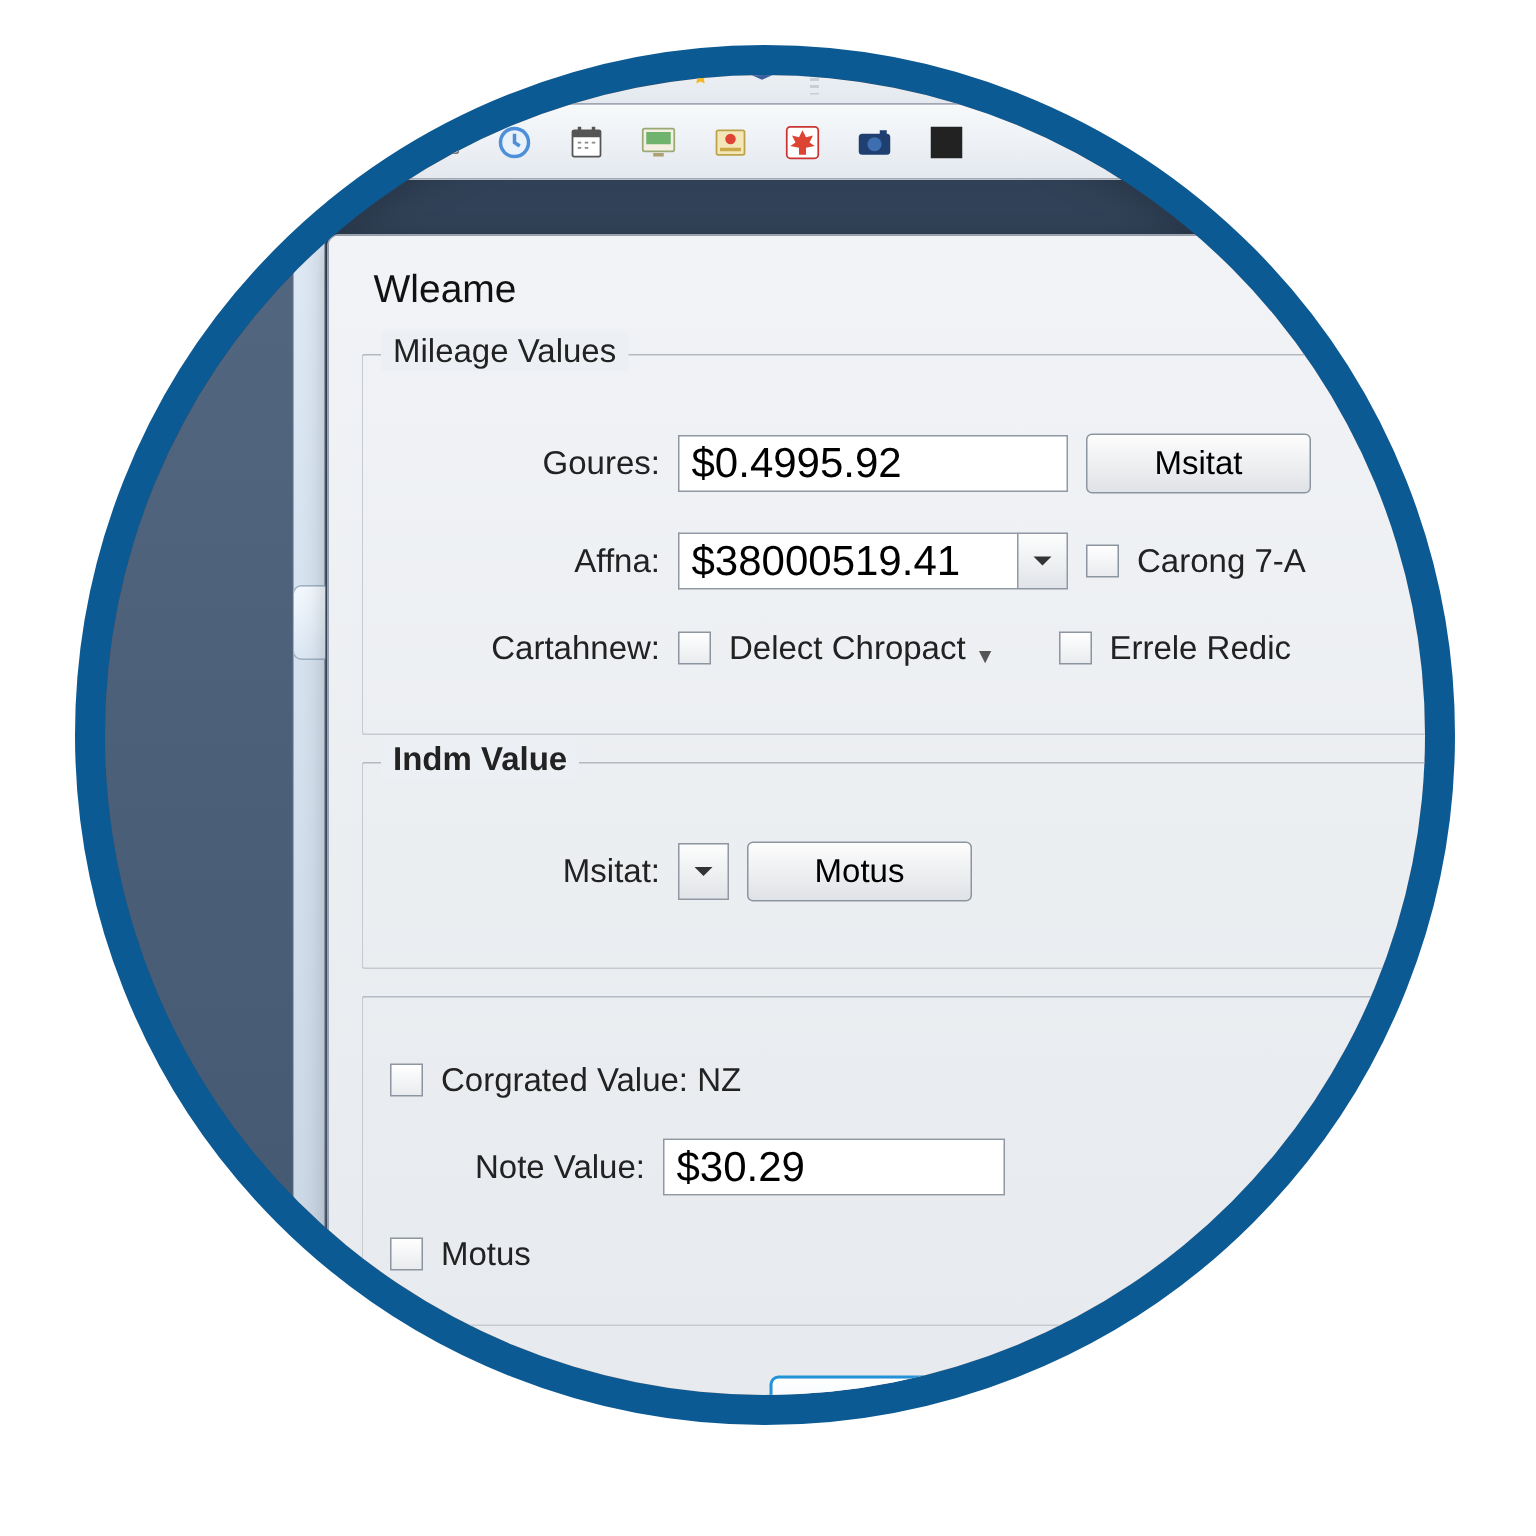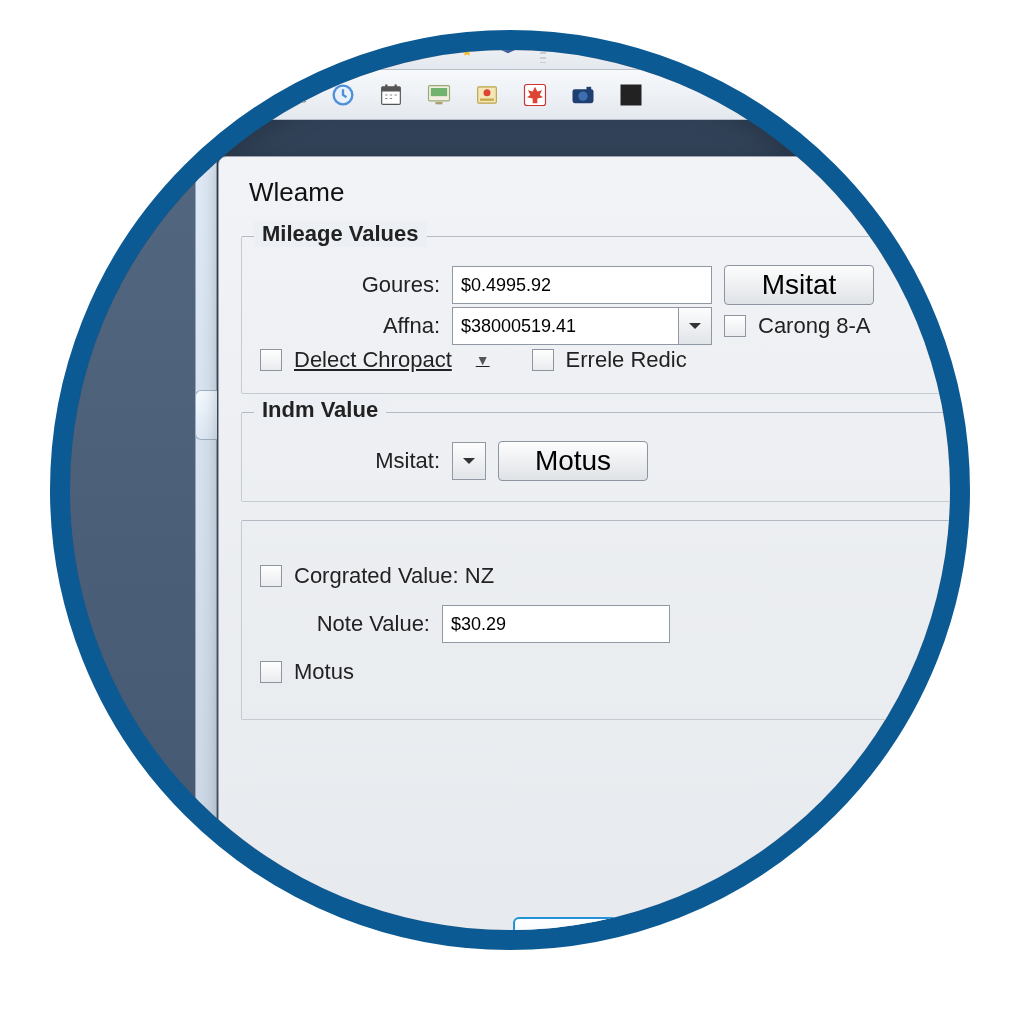--- a/index.html
+++ b/index.html
@@ -103,39 +103,38 @@
     padding: 26px 18px 18px 18px;
     position: relative;
     background: transparent;
   }
   .group-legend {
     position:absolute;
     top:-16px; left:12px;
     background: #eceff3;
     padding: 0 8px;
     font-size: 22px;
-    font-weight: bold;
   }
   .group-legend.bold { font-weight: 600; }
   .row {
     display:flex; align-items:center;
     gap: 12px;
-    margin: 2px 0;
+    margin: 26px 0;
   }
   .label {
     width: 180px;
     text-align:right;
     color:#222;
   }
   .text-input {
     height: 38px;
     border: 1px solid #8f98a3;
     background:#fff;
     padding: 4px 8px;
-    font-size: 18px;
+    font-size: 28px;
     font-family: inherit;
   }
   .text-input.w260 { width: 260px; }
   .combo {
     display:flex;
   }
   .combo .text-input { border-right: none; }
   .combo-btn {
     width: 34px; height:38px;
     background: linear-gradient(#fdfdfd,#e1e4e8);
@@ -146,37 +145,37 @@
   .combo-btn::after{
     content:""; border:6px solid transparent; border-top-color:#333; margin-top:6px;
   }
   .btn {
     height: 40px;
     min-width: 150px;
     padding: 0 24px;
     background: linear-gradient(#fdfdfd,#dfe2e6);
     border:1px solid #8c95a0;
     border-radius: 4px;
-    font-size:28px;
+    font-size:22px;
     cursor:pointer;
     display:flex; align-items:center; justify-content:center;
   }
   .checkbox {
     width:22px; height:22px;
     border:1px solid #8c95a0;
     background: linear-gradient(#ffffff,#e9ebee);
     display:inline-block;
     flex-shrink:0;
   }
   .check-label-row {
     display:flex; align-items:center; gap:12px;
     margin: 16px 0;
   }
   .linklike {
-    display:flex; align-items:center; gap:24px; cursor:pointer;text-decoration:underline;
+    display:flex; align-items:flex-end; gap:6px; cursor:pointer;
   }
   .linklike .tri-down { color:#555; font-size:14px; }
   .buttons-row {
     position:absolute;
     bottom: 24px; left:0; right:0;
     display:flex; justify-content:center; gap: 20px;
   }
   .ok-btn {
     height: 44px; width: 180px;
     background: linear-gradient(#ffffff,#e5f1fb);
@@ -328,24 +327,25 @@
           <button class="btn">Msitat</button>
         </div>
 
         <div class="row">
           <div class="label">Affna:</div>
           <div class="combo">
             <input class="text-input" style="width: 226px;" value="$38000519.41">
             <div class="combo-btn"></div>
           </div>
           <span class="checkbox"></span>
-          <span>Carong 8-A</span>
+          <span>Carong 7-A</span>
         </div>
 
         <div class="row">
+          <div class="label">Cartahnew:</div>
           <span class="checkbox"></span>
           <div class="linklike">
             <span>Delect Chropact</span>
             <span class="tri-down">▼</span>
           </div>
           <span style="width:18px"></span>
           <span class="checkbox"></span>
           <span>Errele Redic</span>
         </div>
       </div>

